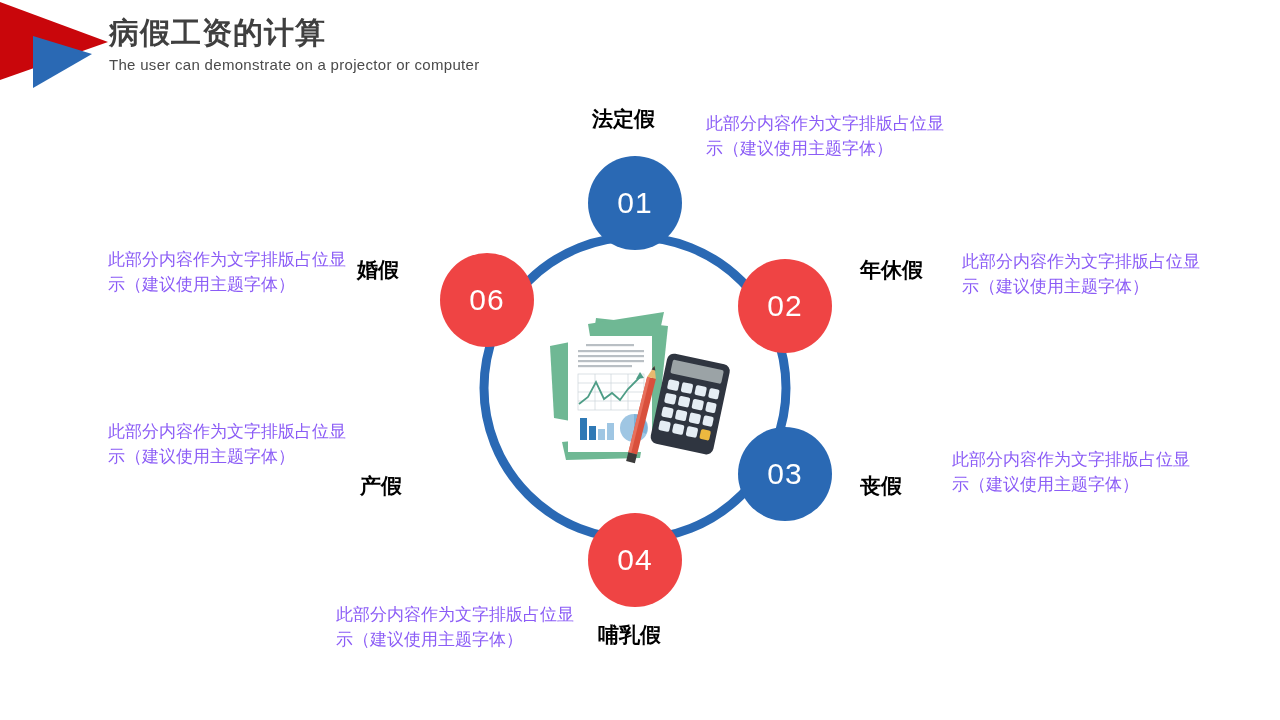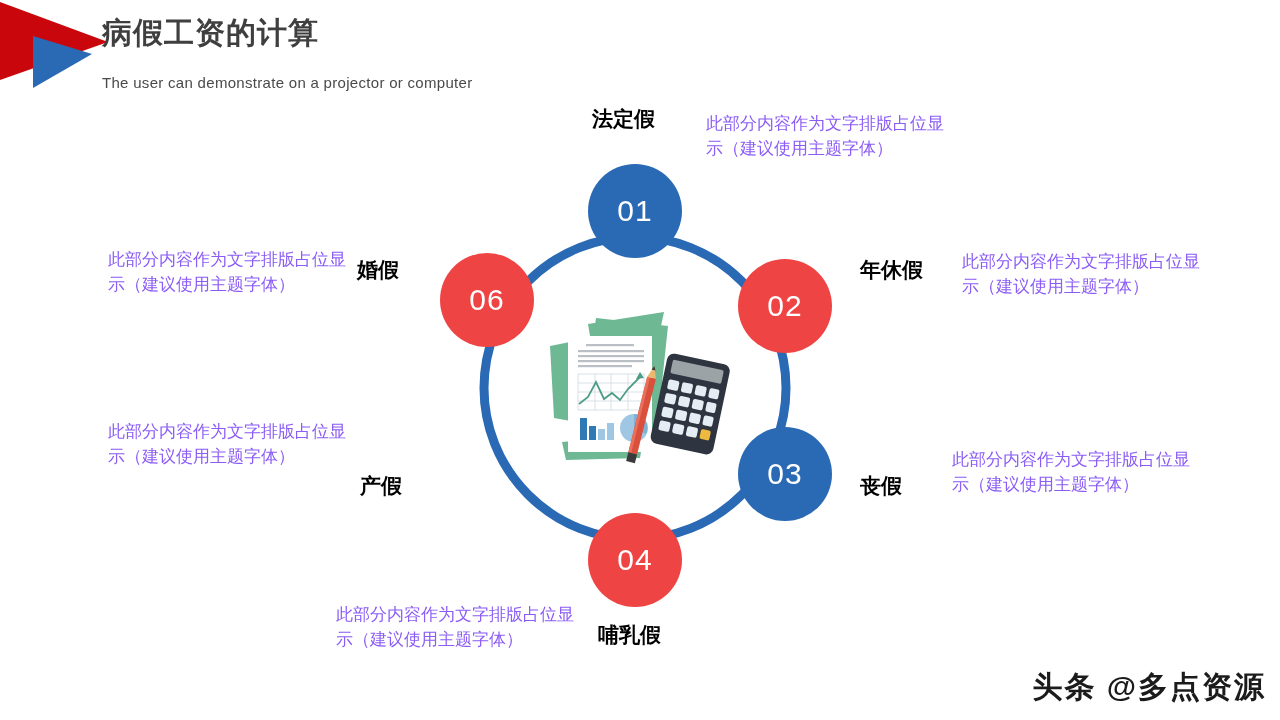--- a/index.html
+++ b/index.html
@@ -21,36 +21,36 @@
   
   #logo-mark {
     position: absolute;
     left: 0;
     top: 0;
     width: 110px;
     height: 92px;
   }
   #header-text {
     position: absolute;
-    left: 102px;
+    left: 109px;
     top: 16px;
     width: 620px;
   }
   #slide-title {
     font-size: 30px;
     font-weight: bold;
     color: #3f3f3f;
     letter-spacing: 1px;
     line-height: 1.12;
     white-space: nowrap;
   }
   #slide-subtitle {
     font-size: 15px;
     color: #4a4a4a;
-    margin-top: 24px;
+    margin-top: 6px;
     letter-spacing: 0.3px;
     white-space: nowrap;
   }
 
   
   #diagram {
     position: absolute;
     left: 0;
     top: 0;
     width: 1280px;
@@ -132,21 +132,21 @@
     <div id="slide-title">病假工资的计算</div>
     <div id="slide-subtitle">The user can demonstrate on a projector or computer</div>
   </div>
 
   <div id="diagram">
 
     <svg id="ring-svg" viewBox="0 0 400 400">
       <circle cx="200" cy="200" r="151" fill="none" stroke="#2A69B4" stroke-width="9"></circle>
     </svg>
 
-    <div class="node node-blue" style="left:588px; top:164px;">
+    <div class="node node-blue" style="left:588px; top:156px;">
       <span>01</span>
     </div>
     <div class="node-title" style="left:592px; top:105px;">法定假</div>
     <div class="node-desc desc-right" style="left:706px; top:112px; width:252px;">此部分内容作为文字排版占位显示（建议使用主题字体）</div>
 
     <div class="node node-red" style="left:738px; top:259px;text-align:right;">
       <span>02</span>
     </div>
     <div class="node-title" style="left:860px; top:256px;">年休假</div>
     <div class="node-desc desc-right" style="left:962px; top:250px; width:252px;">此部分内容作为文字排版占位显示（建议使用主题字体）</div>
@@ -235,15 +235,14 @@
           <rect x="124" y="126" width="11" height="10" rx="2"></rect>
           <rect x="138" y="126" width="11" height="10" rx="2"></rect>
           <rect x="152" y="126" width="11" height="10" rx="2"></rect>
         </g>
         <rect x="166" y="126" width="10" height="10" rx="2" fill="#EDB93F"></rect>
       </g>
     </svg>
 
   </div>
 
-  <div id="watermark">头条 @多点资源</div>
 
 </div>
 
 </body></html>

